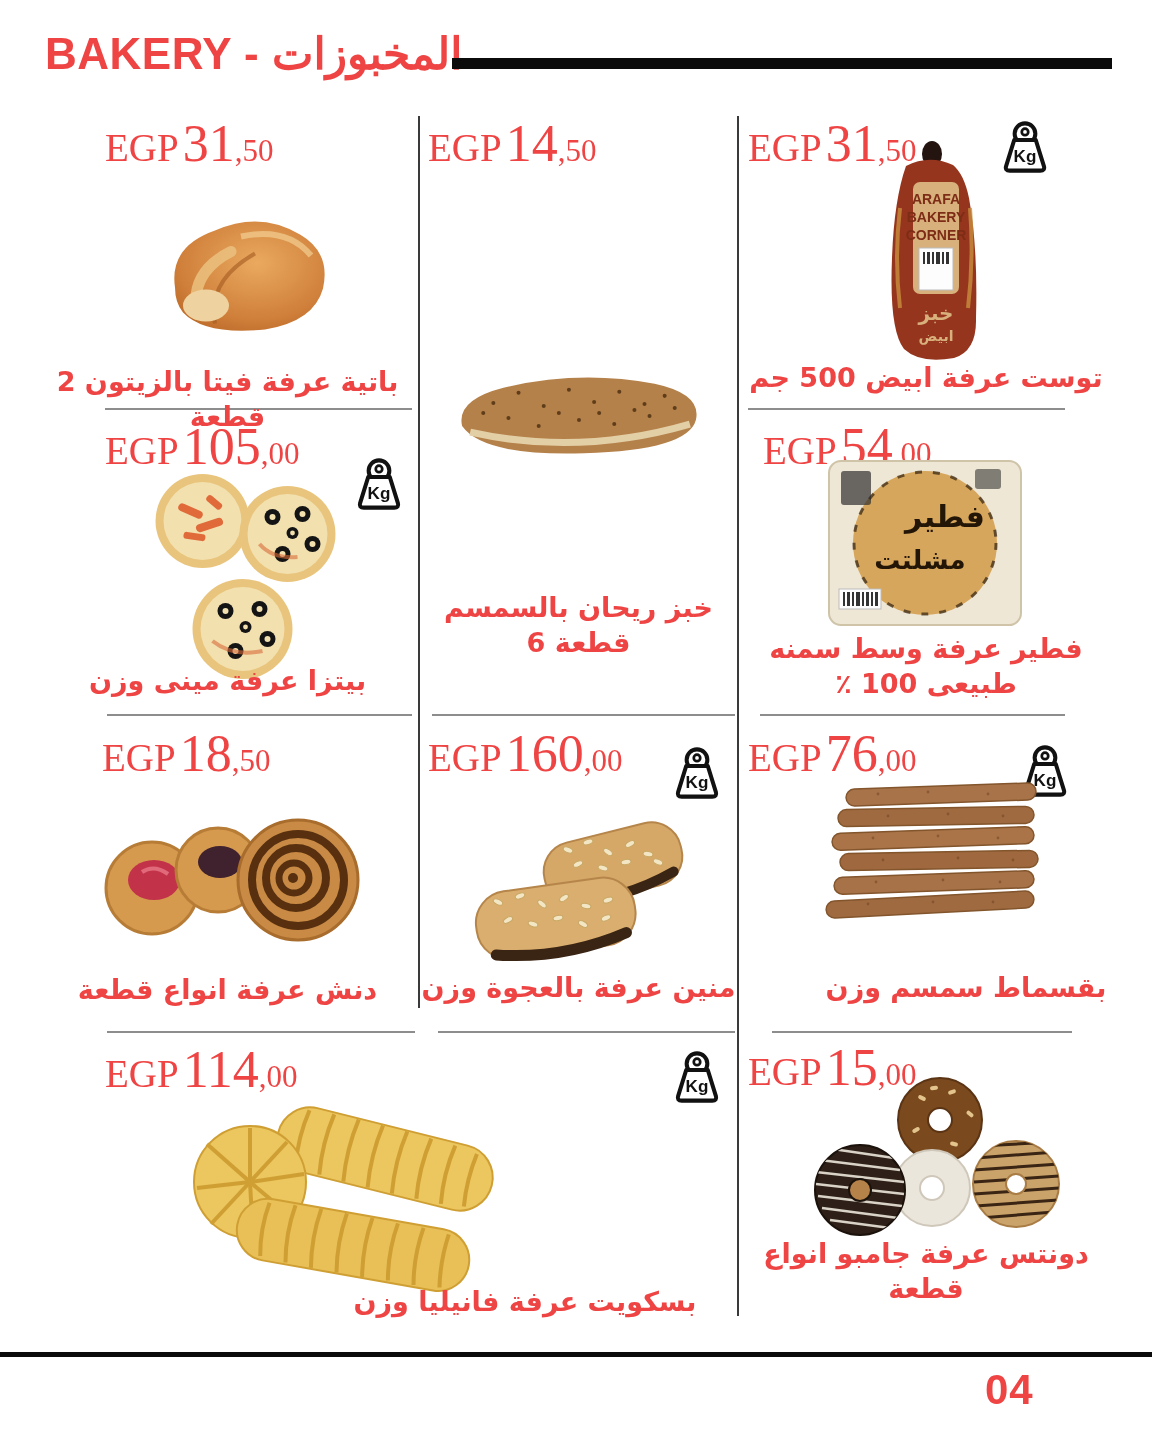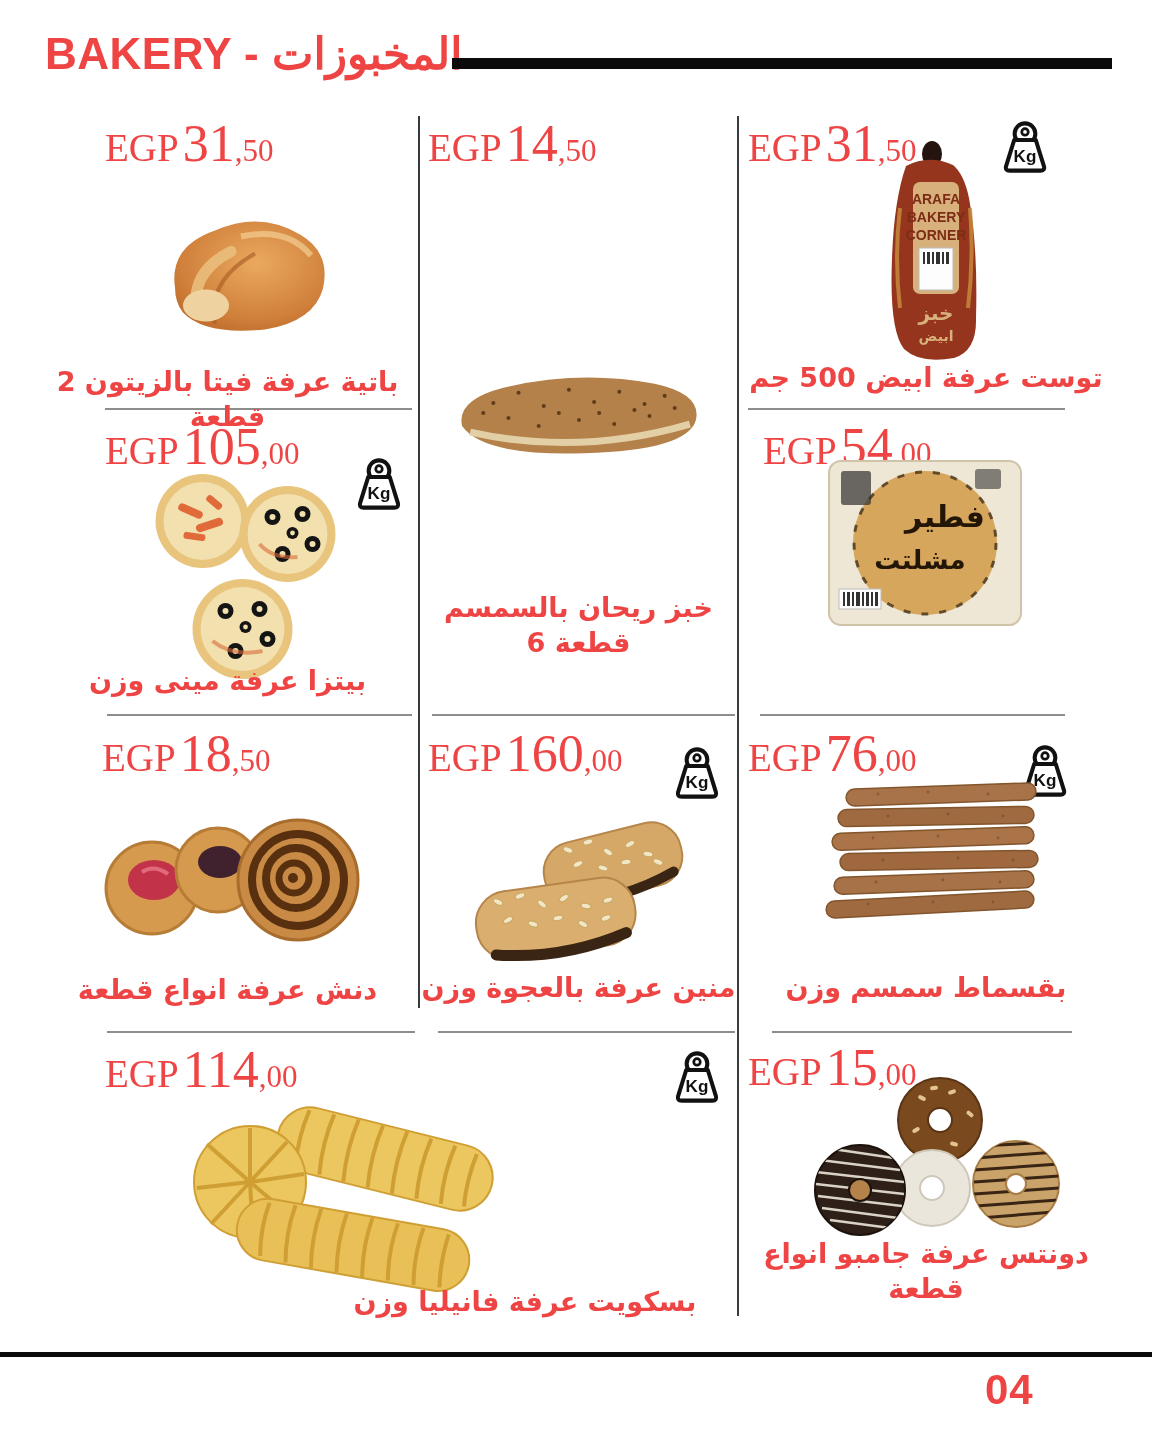--- a/index.html
+++ b/index.html
@@ -232,20 +232,24 @@
             <rect x="22" y="135" width="3" height="14"></rect>
           <rect x="27" y="135" width="2" height="14"></rect>
             <rect x="31" y="135" width="4" height="14"></rect>
           <rect x="37" y="135" width="2" height="14"></rect>
             <rect x="41" y="135" width="3" height="14"></rect>
           <rect x="46" y="135" width="2" height="14"></rect>
             <rect x="50" y="135" width="3" height="14"></rect>
         </g>
       </svg>
     </div>
+    <div class="label" style="top:214px;" dir="rtl">
+      <span>فطير عرفة وسط سمنه</span><br>
+      <span>طبيعى 100 ٪</span>
+    </div>
   </div>
 
   <div class="card" style="left:40px;top:720px;width:375px;height:308px;">
     <div class="price" style="left:62px;top:8px;">
       <span class="cur">EGP</span>
       <span class="int">18</span><span class="dec">,50</span>
     </div>
     <div class="imgbox" style="left:50px;top:68px;width:285px;height:168px;">
       <svg viewBox="0 0 285 168">
         <circle cx="62" cy="100" r="46" fill="#d69a4e" stroke="#b77c36" stroke-width="3"></circle>
@@ -351,21 +355,21 @@
             <circle cx="195" cy="82" r="1.4"></circle>
           <circle cx="58" cy="104" r="1.4"></circle>
             <circle cx="125" cy="102" r="1.4"></circle>
             <circle cx="182" cy="104" r="1.4"></circle>
           <circle cx="50" cy="126" r="1.4"></circle>
             <circle cx="115" cy="124" r="1.4"></circle>
             <circle cx="175" cy="124" r="1.4"></circle>
         </g>
       </svg>
     </div>
-    <div class="label" style="top:250px;" dir="rtl">بقسماط سمسم وزن</div>
+    <div class="label" style="top:250px;padding-left:40px;" dir="rtl">بقسماط سمسم وزن</div>
   </div>
 
   <div class="card" style="left:40px;top:1036px;width:697px;height:300px;">
     <div class="price" style="left:65px;top:8px;">
       <span class="cur">EGP</span>
       <span class="int">114</span><span class="dec">,00</span>
     </div>
     <div class="kg" style="left:630px;top:12px;">
       <svg viewBox="0 0 60 64">
         <circle cx="30" cy="15" r="11.5" fill="#fff" stroke="#111" stroke-width="4.5"></circle>

